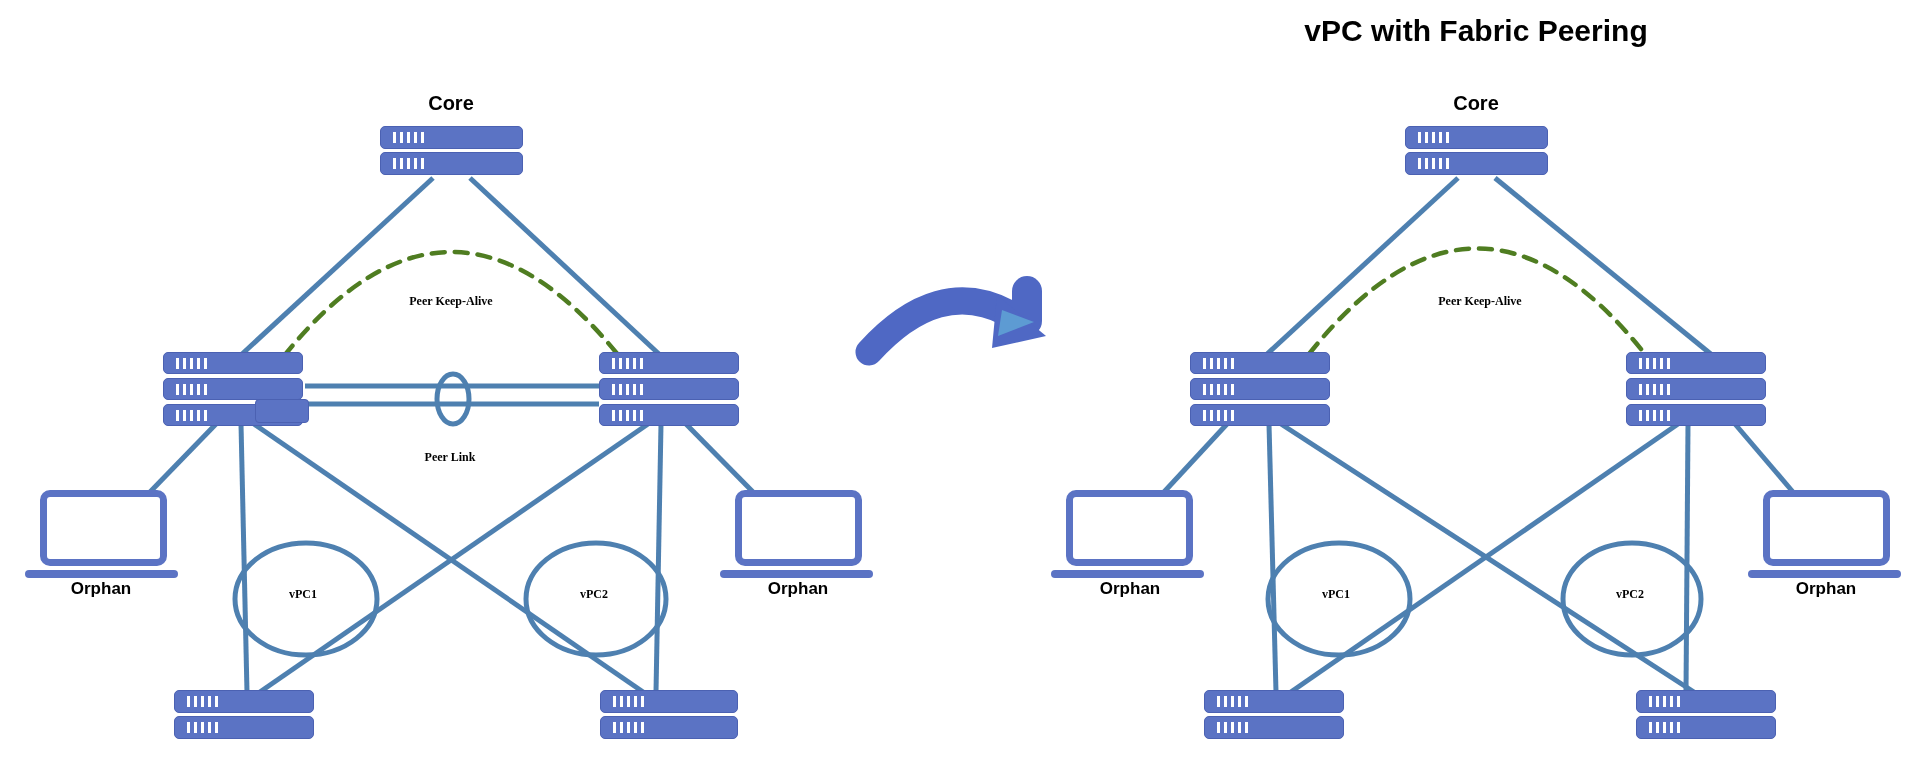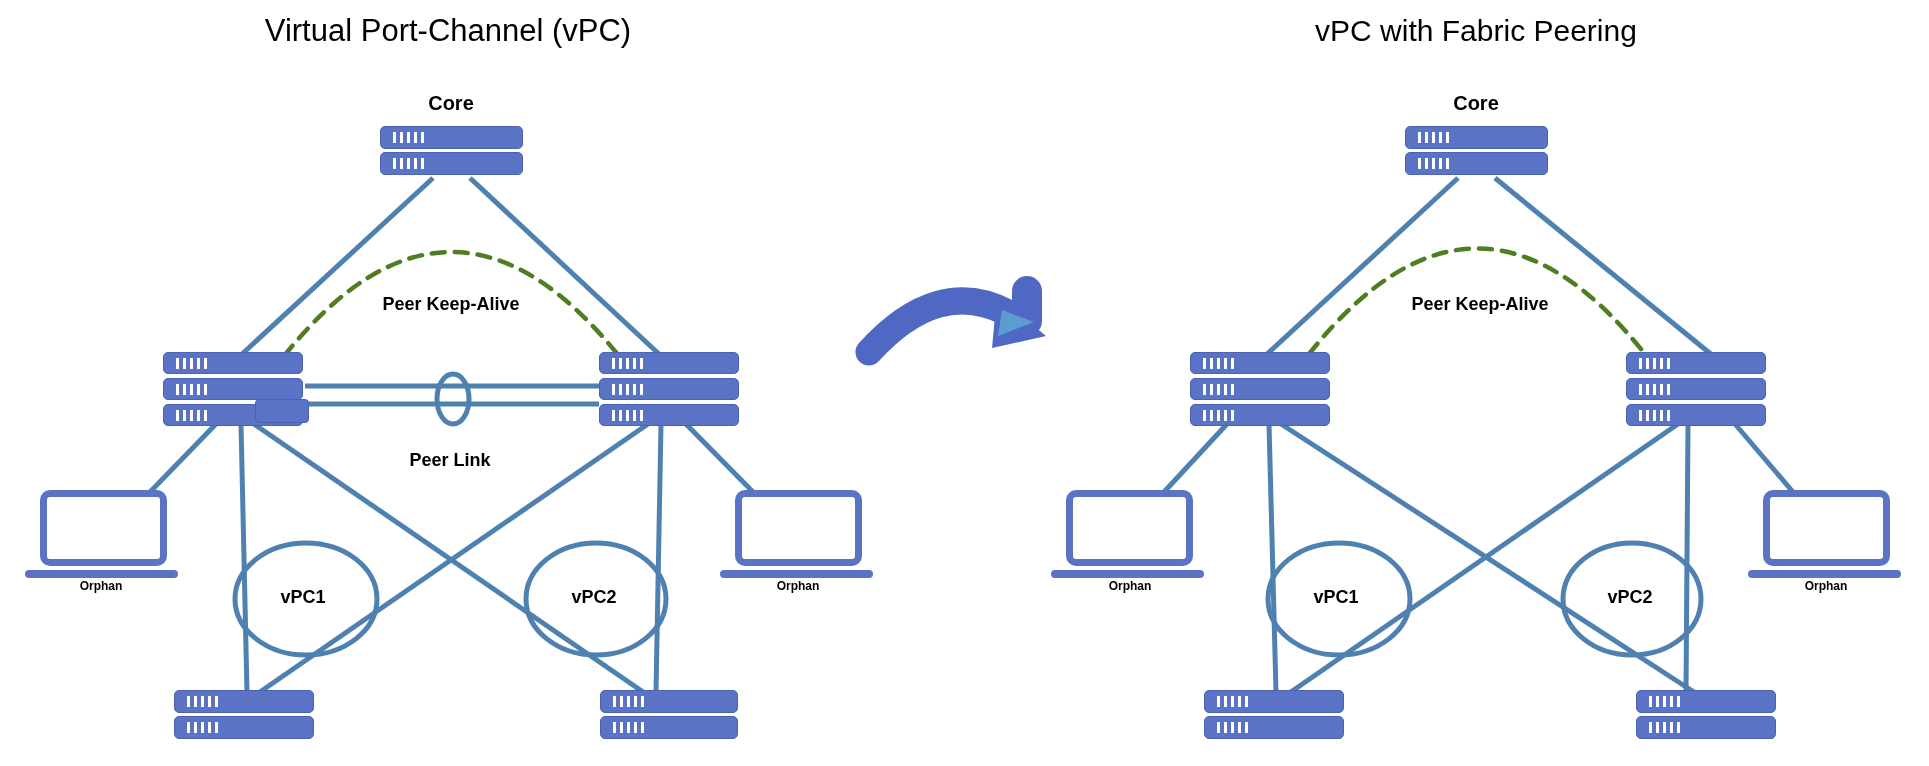--- a/index.html
+++ b/index.html
@@ -4,24 +4,24 @@
 <style>
   html,body{margin:0;padding:0;background:#fff;}
   .canvas{position:relative;width:1929px;height:766px;background:#ffffff;
           font-family:"Liberation Sans",sans-serif;overflow:hidden;}
   svg.layer{position:absolute;left:0;top:0;width:1929px;height:766px;}
 
   
   .lbl{position:absolute;transform:translateX(-50%);color:#000;font-weight:700;
        white-space:nowrap;line-height:1.1;}
   .title-reg{font-size:31px;font-weight:400;}
-  .title-bold{font-size:30px;font-weight:400;}
+  .title-bold{font-size:30px;font-weight:700;}
   .core-lbl{font-size:20px;}
-  .mid-lbl{font-size:18px;}
-  .small-lbl{font-size:12px;}
+  .mid-lbl{font-size:12px;font-family:Liberation Serif, serif;}
+  .small-lbl{font-size:17px;}
 
   
   .sw{position:absolute;display:flex;flex-direction:column;}
   .sw .row{border-radius:5px;background:#5b73c4;border:1px solid #4b61b2;box-sizing:border-box;}
   .sw .row::before{content:"";display:block;width:33px;height:11px;margin:5px 0 0 12px;
        background:repeating-linear-gradient(90deg,#ffffff 0 2.8px,transparent 2.8px 7px);}
   .sw.core{gap:3px}  .sw.core .row{height:23px}
   .sw.agg{gap:4px}   .sw.agg .row{height:22px}
   .sw.leaf{gap:3px}  .sw.leaf .row{height:23px}
   .chip{position:absolute;background:#5b73c4;border:1px solid #4b61b2;border-radius:4px;
@@ -77,21 +77,20 @@
       <line x1="1269" y1="424" x2="1276" y2="692"></line>
       <line x1="1281" y1="424" x2="1697" y2="694"></line>
       <line x1="1735" y1="424" x2="1793" y2="492"></line>
       <line x1="1688" y1="424" x2="1686" y2="692"></line>
       <line x1="1678" y1="424" x2="1288" y2="694"></line>
     </g>
     <ellipse cx="1339" cy="599" rx="71" ry="56" stroke="#4e80b0" stroke-width="5"></ellipse>
     <ellipse cx="1632" cy="599" rx="69" ry="56" stroke="#4e80b0" stroke-width="5"></ellipse>
   </svg>
 
-  <div class="lbl title-reg" style="left:448px;top:14px;">Virtual Port-Channel (vPC)</div>
 
   <div class="lbl core-lbl" style="left:451px;top:92px;">Core</div>
   <div class="sw core" style="left:380px;top:126px;width:143px;">
     <div class="row"></div>
     <div class="row"></div>
   </div>
 
   <div class="lbl mid-lbl" style="left:451px;top:295px;">Peer Keep-Alive</div>
 
   <div class="sw agg" style="left:163px;top:352px;width:140px;">

